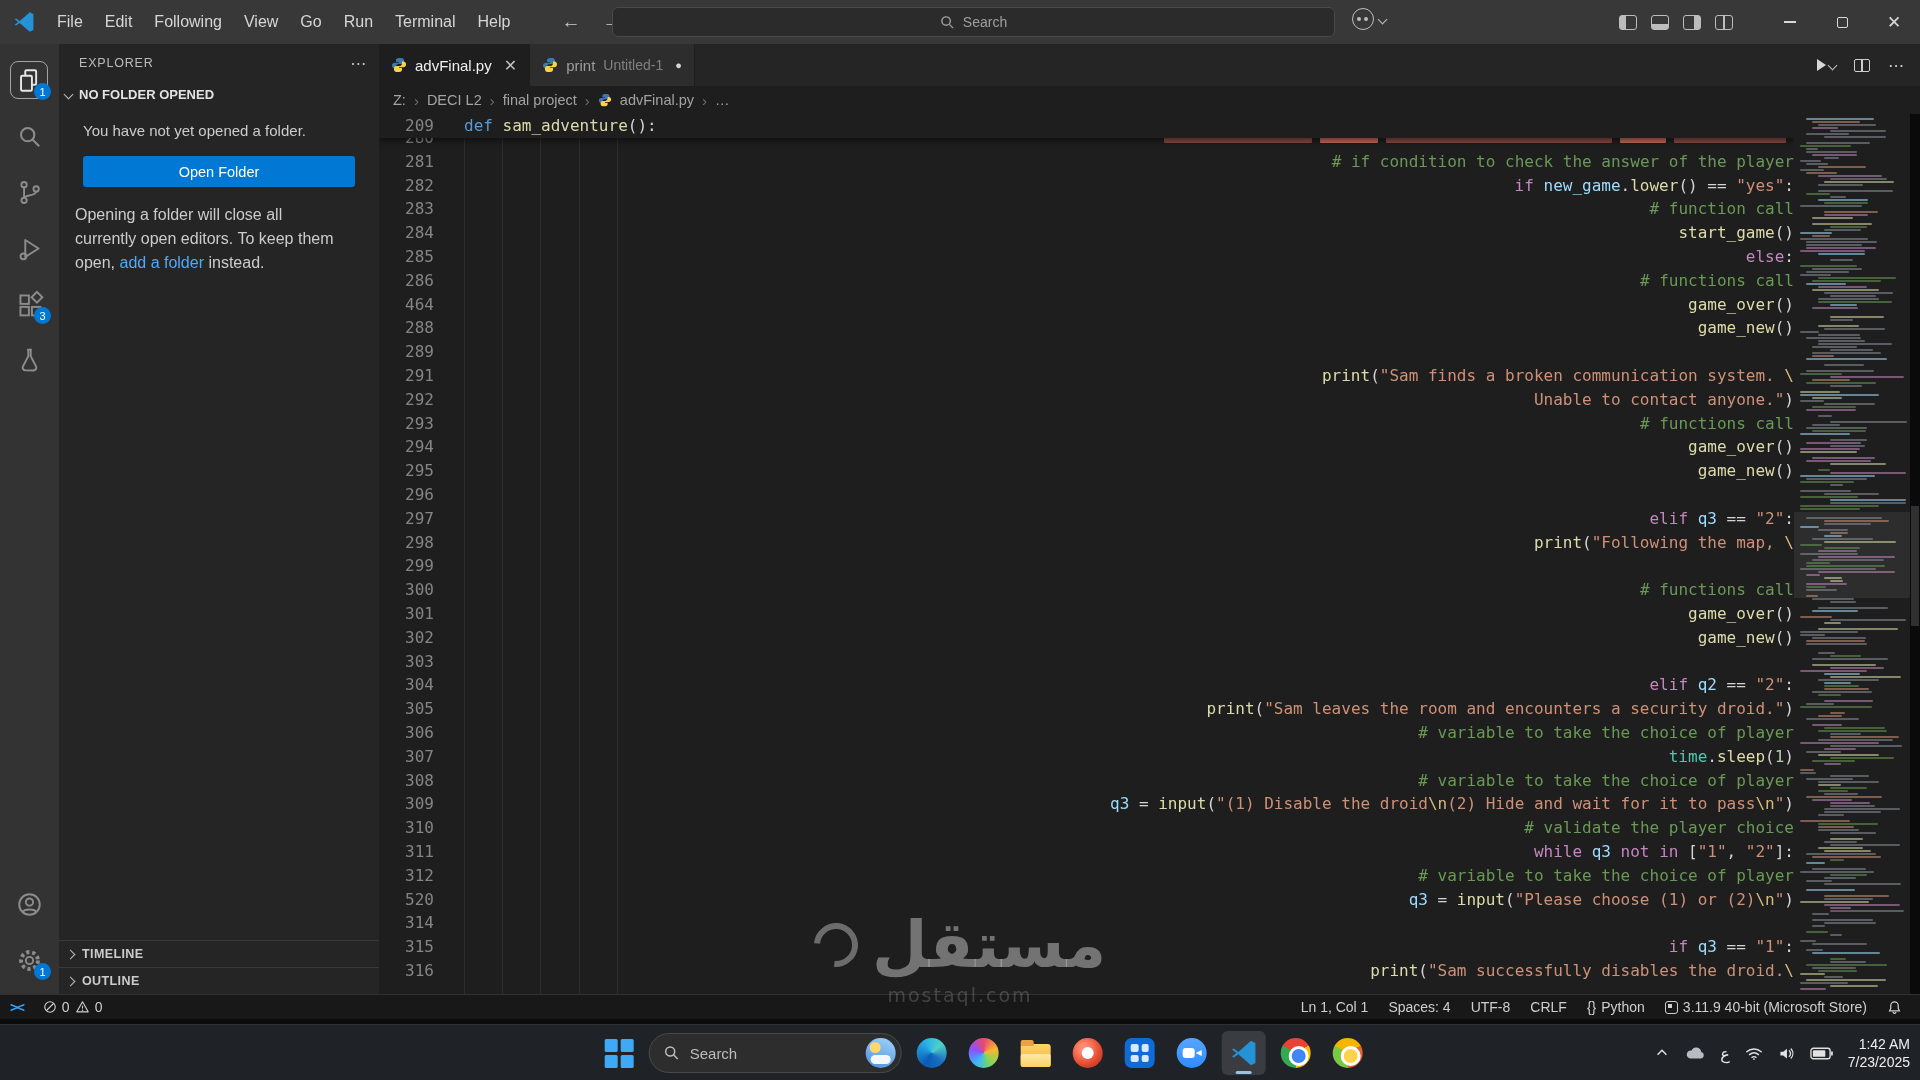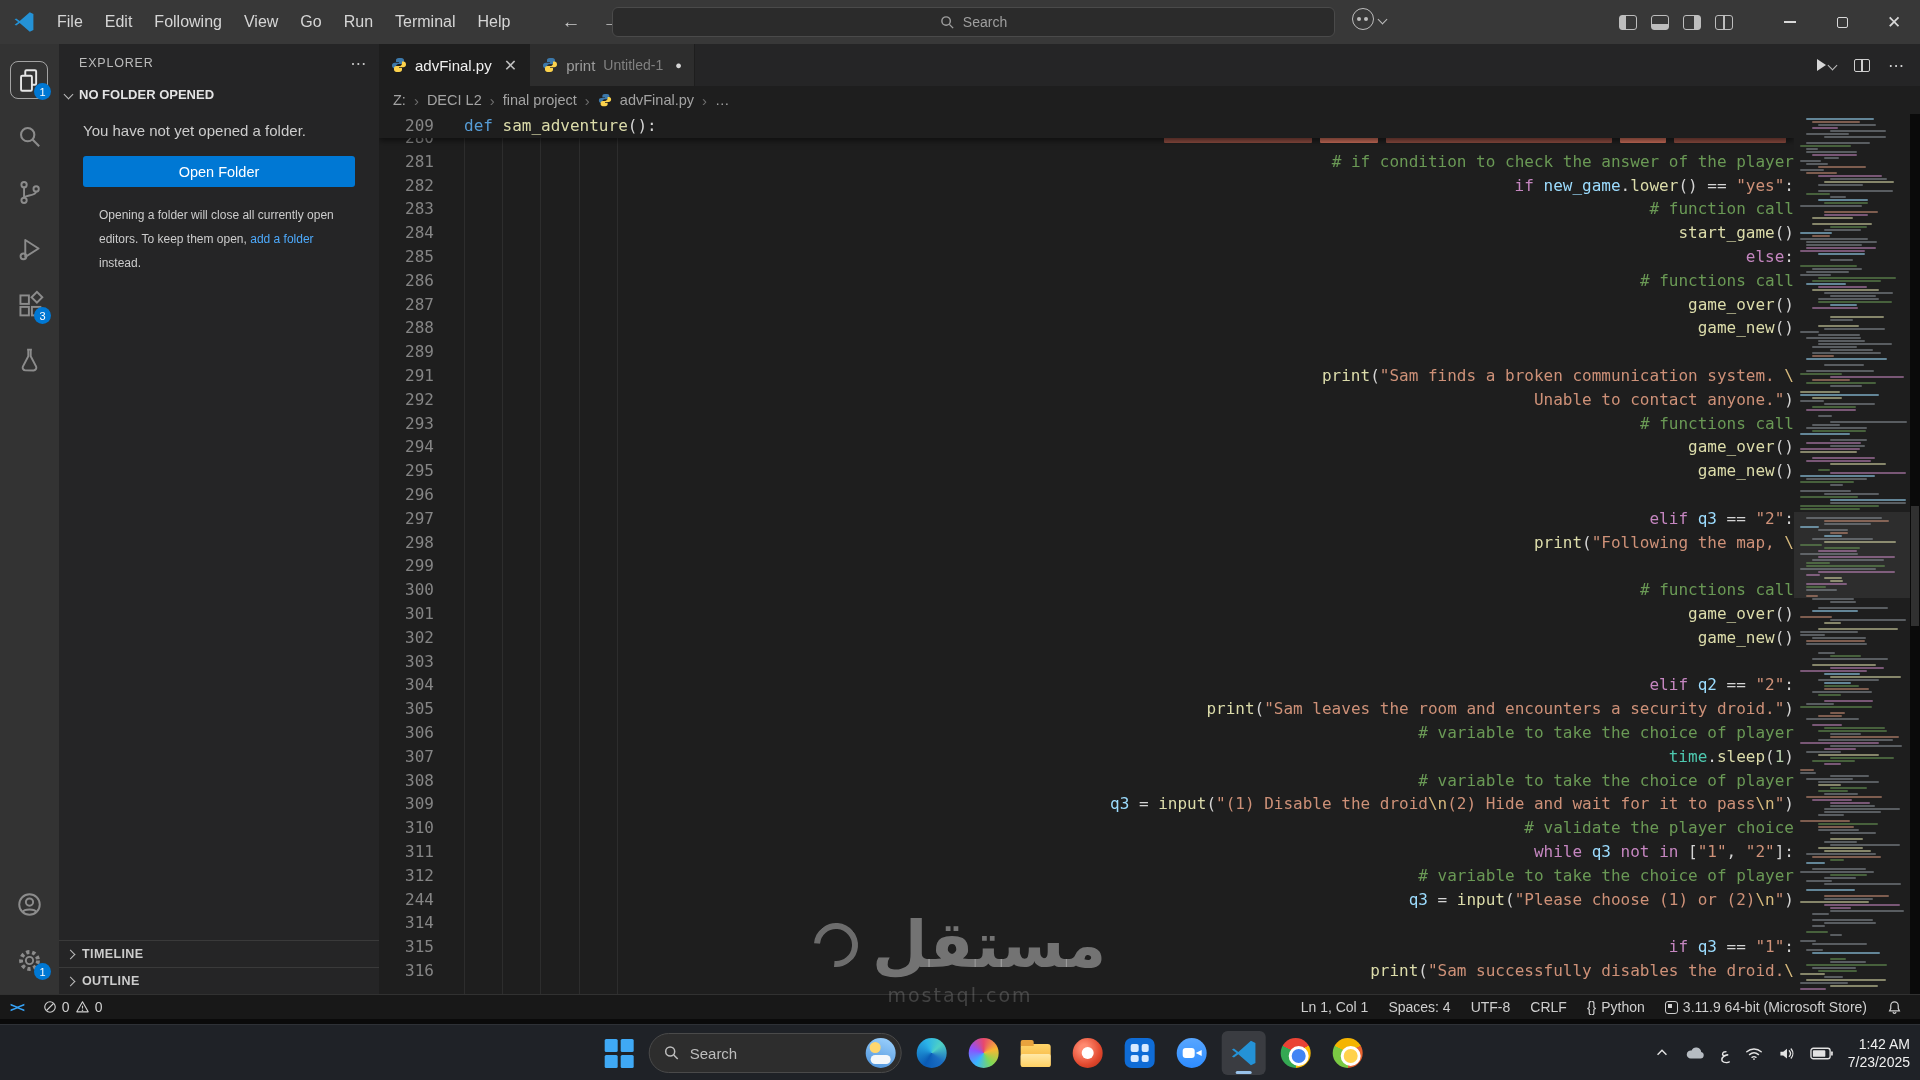--- a/index.html
+++ b/index.html
@@ -49,21 +49,21 @@
   
   .sidebar { position:absolute; left:59px; top:44px; width:320px; height:950px; background:#252526; color:#cccccc; }
   .sb-header { height:38px; display:flex; align-items:center; padding:0 12px 0 20px; font-size:12.5px;
     letter-spacing:.8px; color:#bbbbbb; }
   .sb-header .more { margin-left:auto; font-size:16px; color:#c5c5c5; }
   .sb-section { height:24px; display:flex; align-items:center; gap:7px; padding-left:6px; font-weight:bold;
     font-size:13px; color:#e3e3e3; }
   .sb-body { padding:14px 24px 0 24px; font-size:15px; line-height:22px; }
   .open-btn { margin:14px 24px 0 24px; width:272px; height:31px; background:#0078d4; color:#ffffff;
     border:none; border-radius:3px; font-size:14.5px; font-family:inherit; }
-  .sb-note { padding:16px 24px 0 40px; font-size:12px; line-height:24px; color:#cccccc; width:300px; }
+  .sb-note { padding:16px 24px 0 16px; font-size:16px; line-height:24px; color:#cccccc; width:300px; }
   .sb-note .link { color:#4daafc; }
   .sb-bottom { position:absolute; bottom:0; left:0; right:0; }
   .sb-panel { height:27px; border-top:1px solid #3a3a3a; display:flex; align-items:center; gap:8px;
     padding-left:8px; font-size:12.5px; font-weight:bold; letter-spacing:.4px; color:#cccccc; }
 
   
   .tabstrip { position:absolute; left:379px; top:44px; width:1541px; height:42px; background:#252526;
     display:flex; align-items:stretch; }
   .tab { display:flex; align-items:center; gap:8px; padding:0 12px; font-size:15px; color:#9d9d9d;
     background:#2d2d2d; border-right:1px solid #1e1e1e; }
@@ -387,21 +387,21 @@
       </div>
       <div class="crow">
         <span class="lnum">285</span>
         <span class="ctext"><span class="tp">                </span><span class="tk">else</span><span class="tp">:</span></span>
       </div>
       <div class="crow">
         <span class="lnum">286</span>
         <span class="ctext"><span class="tp">                    </span><span class="tc"># functions call</span></span>
       </div>
       <div class="crow">
-        <span class="lnum">287</span>
+        <span class="lnum">464</span>
         <span class="ctext"><span class="tp">                    </span><span class="tf">game_over</span><span class="tp">()</span></span>
       </div>
       <div class="crow">
         <span class="lnum">288</span>
         <span class="ctext"><span class="tp">                    </span><span class="tf">game_new</span><span class="tp">()</span></span>
       </div>
       <div class="crow">
         <span class="lnum">289</span>
         <span class="ctext"></span>
       </div>
@@ -486,21 +486,21 @@
       </div>
       <div class="crow">
         <span class="lnum">311</span>
         <span class="ctext"><span class="tp">        </span><span class="tk">while </span><span class="tv">q3</span><span class="tp"> </span><span class="tk">not</span><span class="tp"> </span><span class="tk">in</span><span class="tp"> [</span><span class="ts">"1"</span><span class="tp">, </span><span class="ts">"2"</span><span class="tp">]:</span></span>
       </div>
       <div class="crow">
         <span class="lnum">312</span>
         <span class="ctext"><span class="tp">            </span><span class="tc"># variable to take the choice of player</span></span>
       </div>
       <div class="crow">
-        <span class="lnum">244</span>
+        <span class="lnum">520</span>
         <span class="ctext"><span class="tp">            </span><span class="tv">q3</span><span class="tp"> = </span><span class="tf">input</span><span class="tp">(</span><span class="ts">"Please choose (1) or (2)</span><span class="te">\n</span><span class="ts">"</span><span class="tp">)</span></span>
       </div>
       <div class="crow">
         <span class="lnum">314</span>
         <span class="ctext"></span>
       </div>
       <div class="crow">
         <span class="lnum">315</span>
         <span class="ctext"><span class="tp">        </span><span class="tk">if </span><span class="tv">q3</span><span class="tp"> == </span><span class="ts">"1"</span><span class="tp">:</span></span>
       </div>
@@ -787,21 +787,21 @@
     <div class="sb-item">Ln 1, Col 1</div>
     <div class="sb-item">Spaces: 4</div>
     <div class="sb-item">UTF-8</div>
     <div class="sb-item">CRLF</div>
     <div class="sb-item">
       <span>{}</span>
       <span>Python</span>
     </div>
     <div class="sb-item">
       <span class="env-ic"></span>
-      <span>3.11.9 64-bit (Microsoft Store)</span>
+      <span>3.11.9 40-bit (Microsoft Store)</span>
     </div>
     <div class="sb-item">
       <svg width="15" height="15" viewBox="0 0 16 16" fill="none" stroke="#cfcfcf" stroke-width="1.3">
         <path d="M8 2a4 4 0 0 0-4 4v3.2L2.8 11.5h10.4L12 9.2V6a4 4 0 0 0-4-4z"></path>
         <path d="M6.5 12.8a1.5 1.5 0 0 0 3 0"></path>
       </svg>
     </div>
   </div>
 </div>
 

